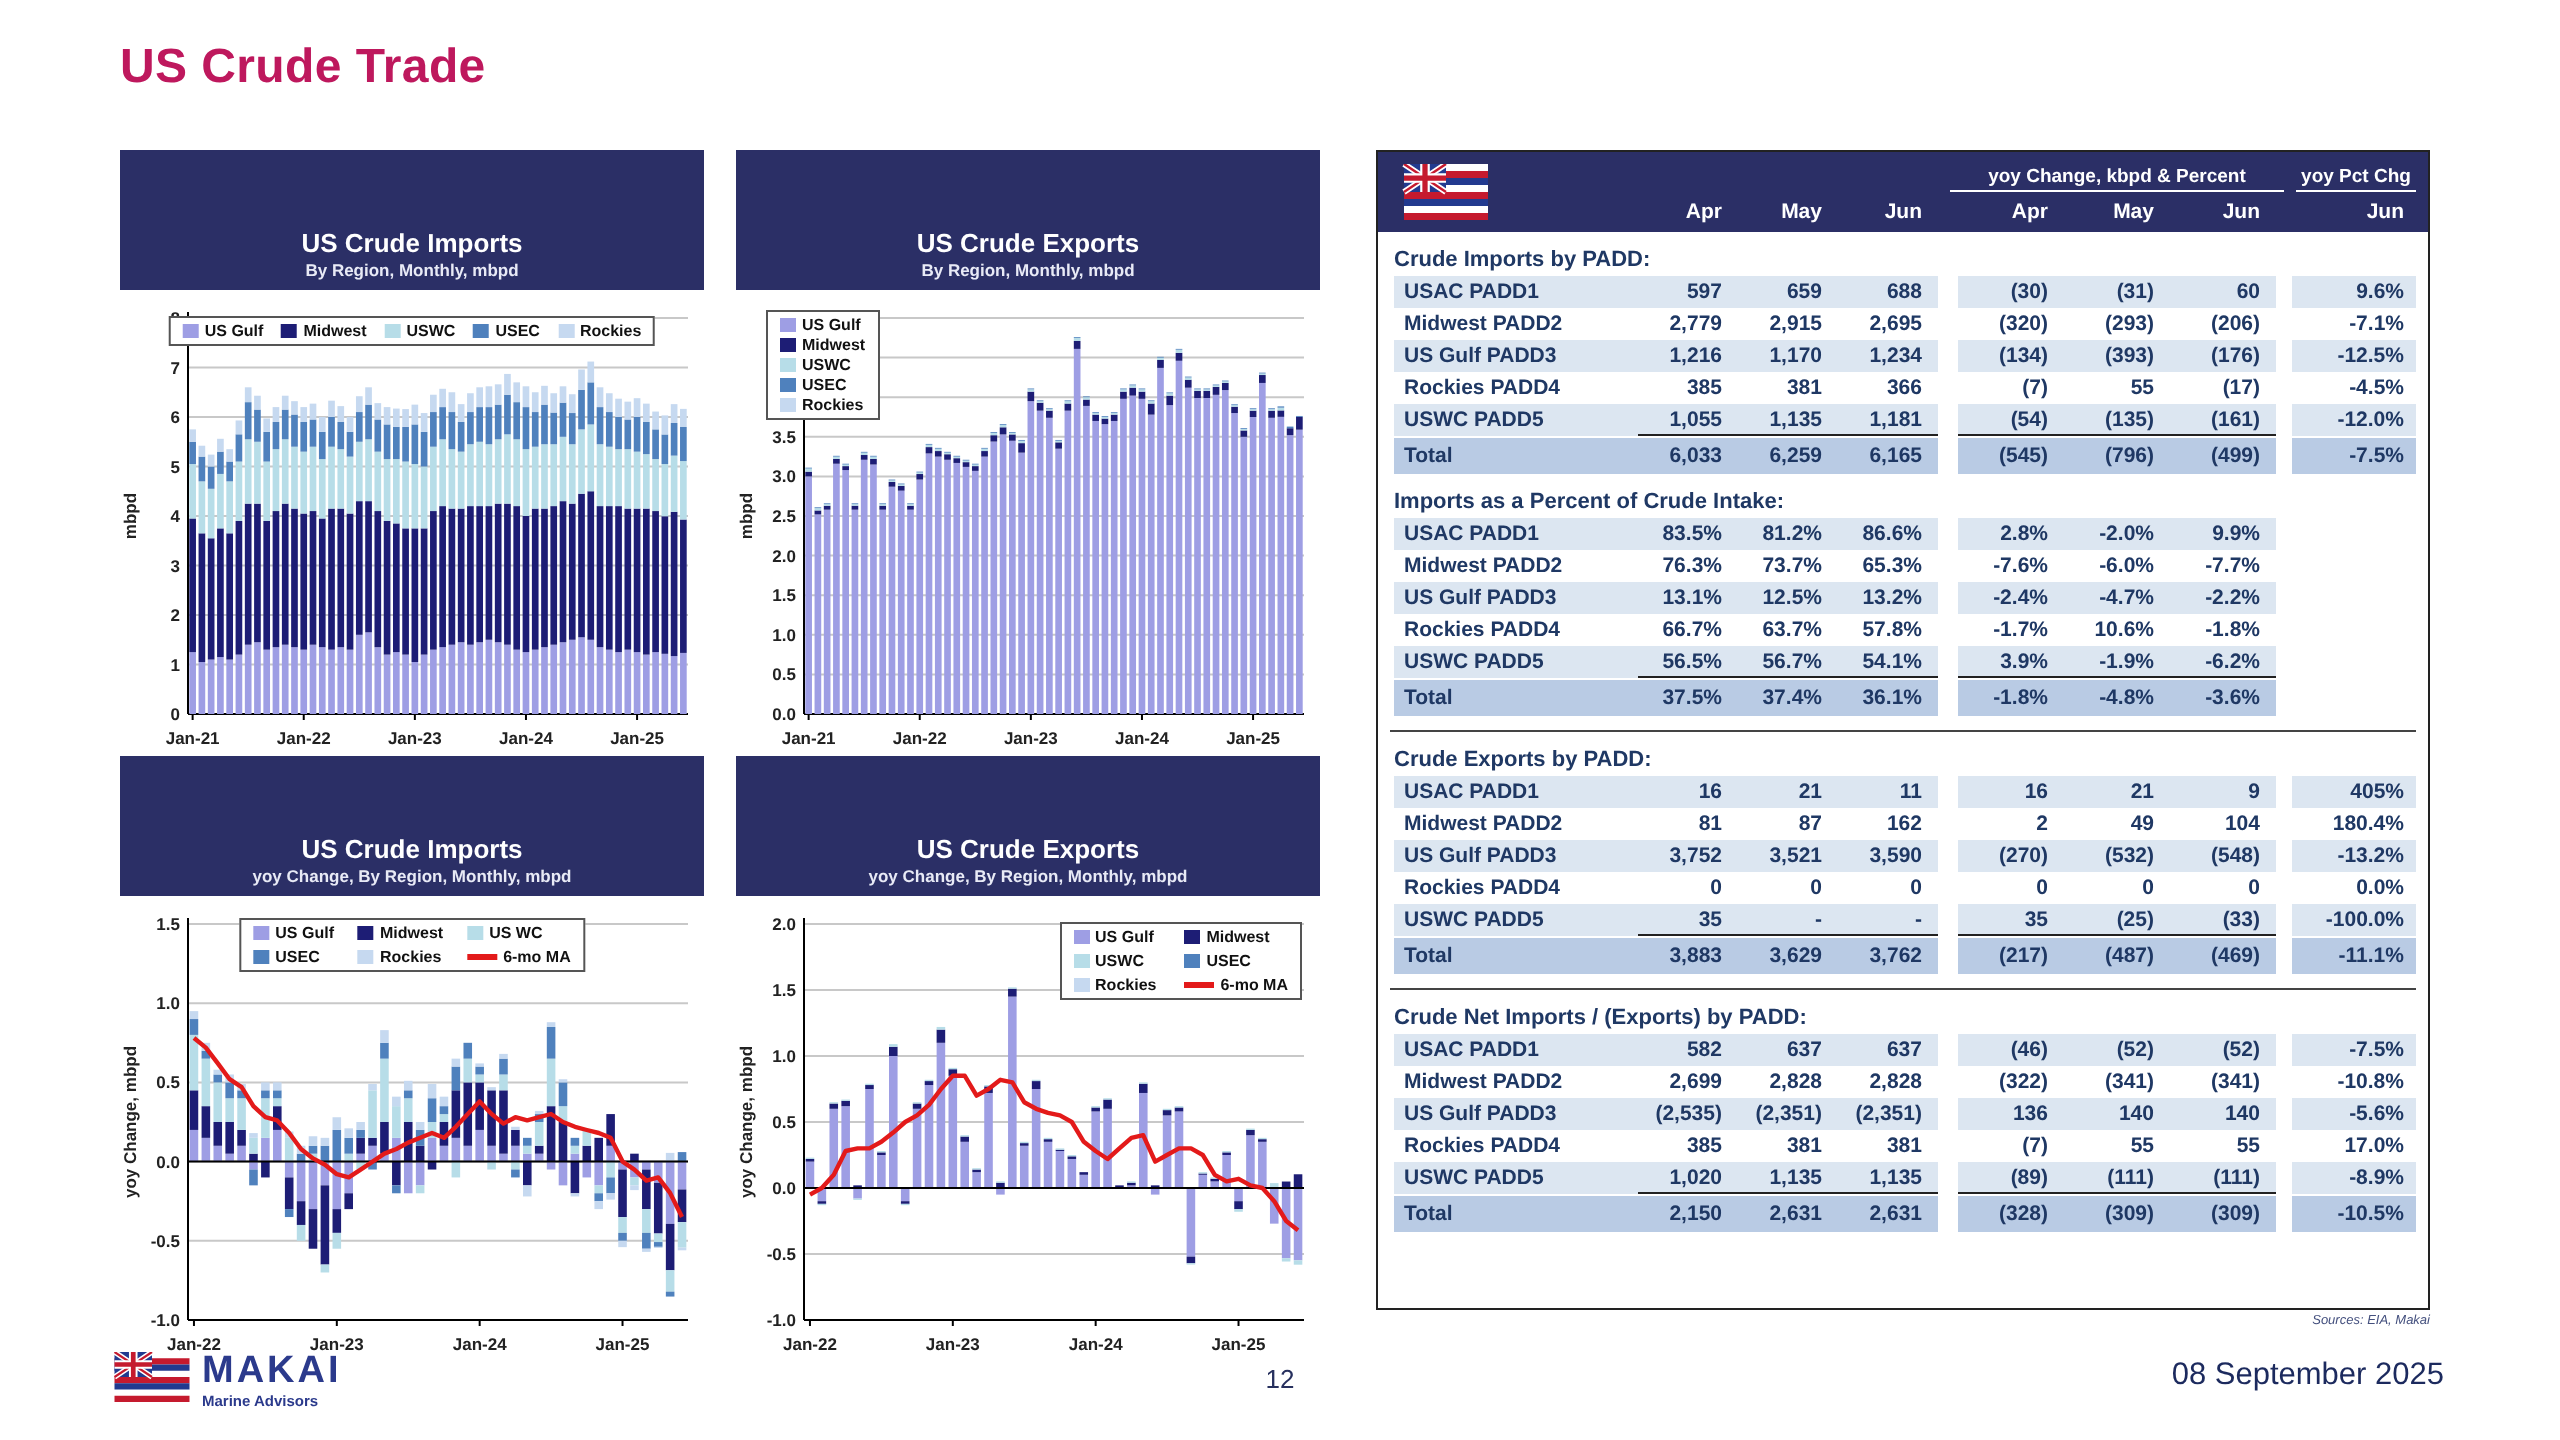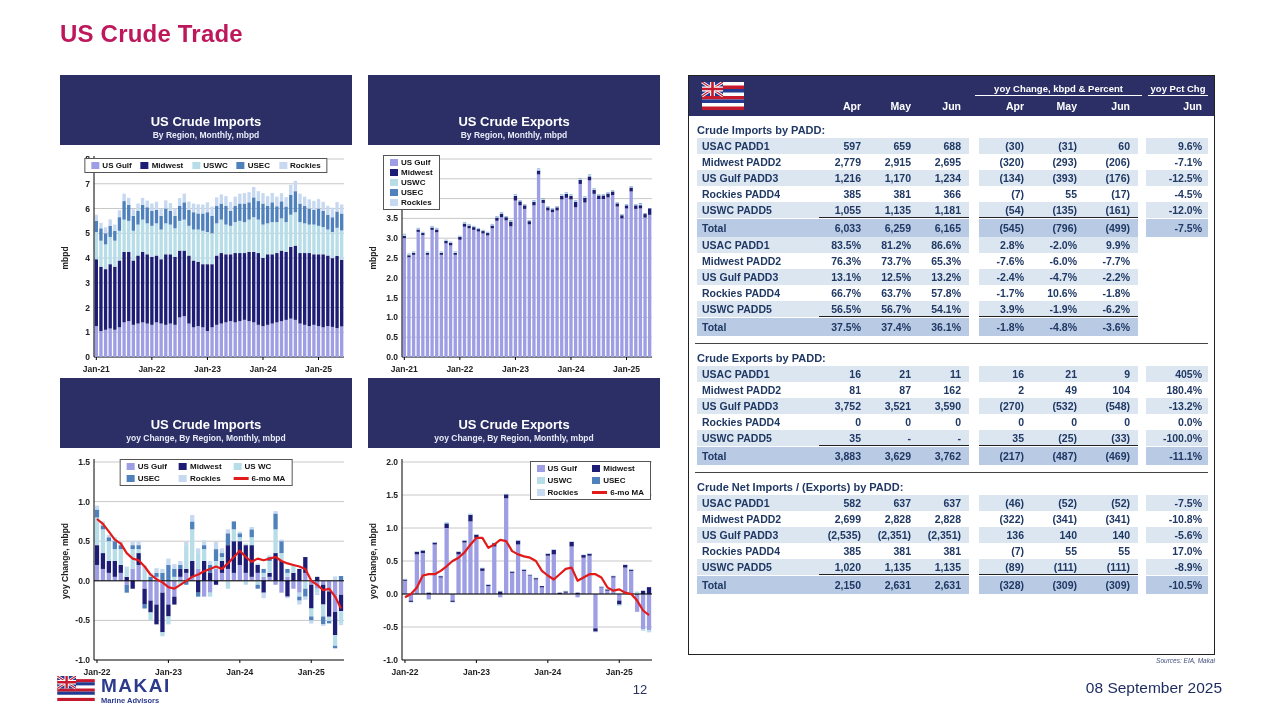--- a/index.html
+++ b/index.html
@@ -1287,20 +1287,21 @@
             <div class="n2">(545)</div>
             <div class="n2">(796)</div>
             <div class="n2">(499)</div>
           </div>
           <div class="zone z3">
             <div class="n3">-7.5%</div>
           </div>
         </div>
       </div>
       <div class="tsec">
+        <div class="theading">Imports as a Percent of Crude Intake:</div>
         <div class="trow tshade">
           <div class="zone z1">
             <div class="tlabel">USAC PADD1</div>
             <div class="z1nums">
               <div class="n1">83.5%</div>
               <div class="n1">81.2%</div>
               <div class="n1">86.6%</div>
             </div>
           </div>
           <div class="zone z2">

